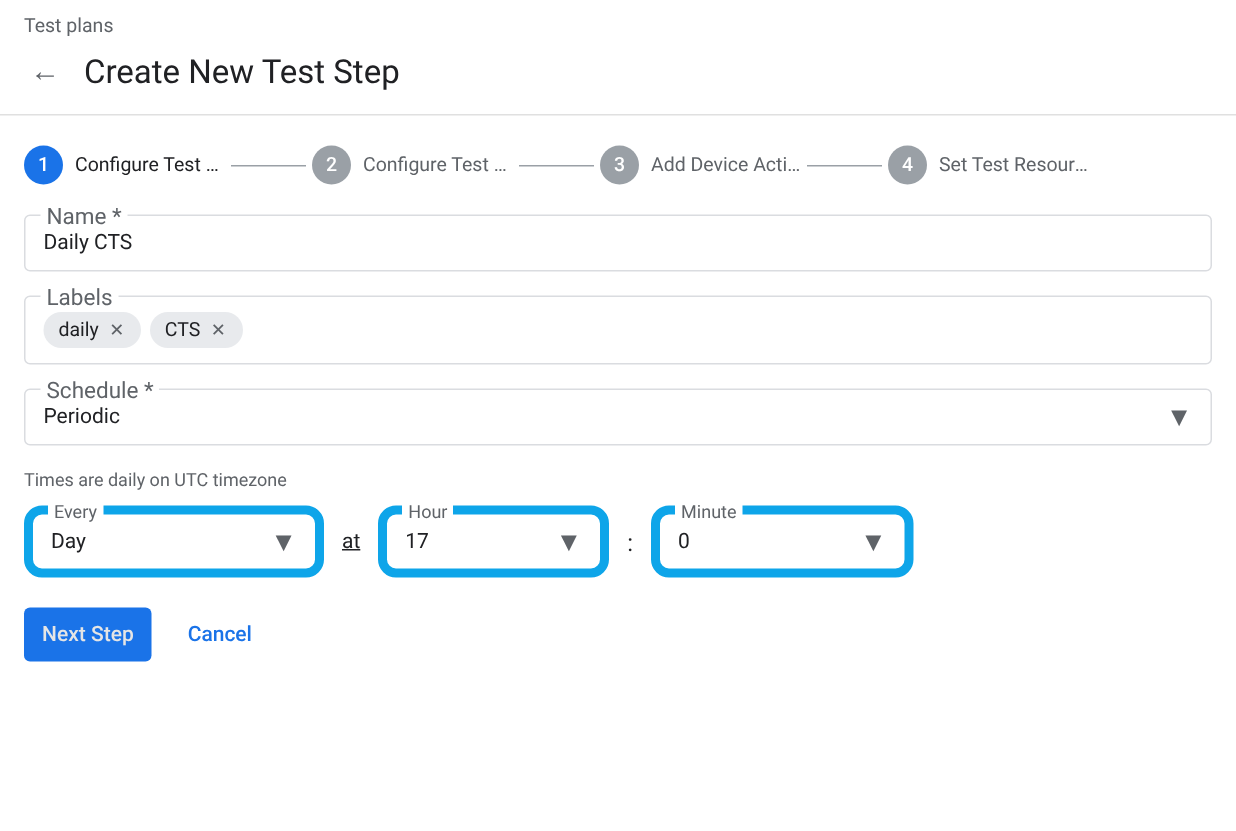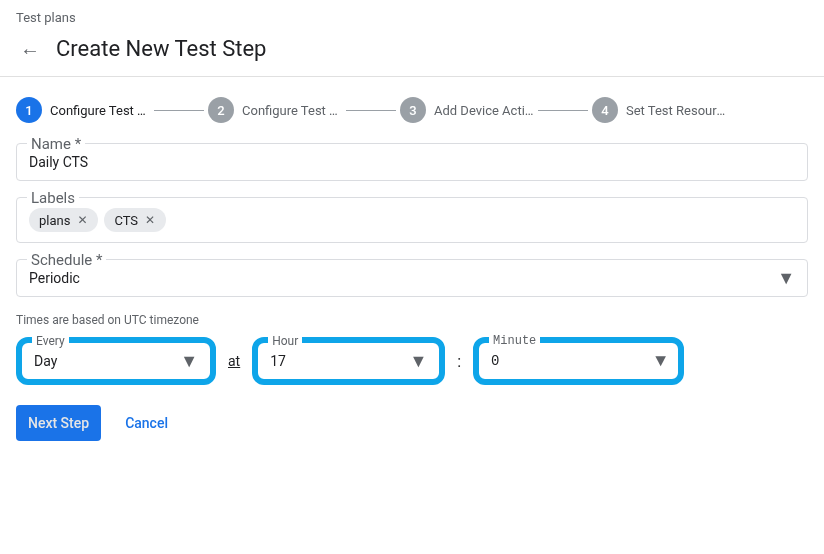--- a/index.html
+++ b/index.html
@@ -193,22 +193,22 @@
     .small-field .field-label {
       position: absolute;
       top: -9px;
       left: 10px;
       background: #fff;
       padding: 0 4px;
       font-size: 12px;
       color: #5f6368;
     }
     .every-field { width: 200px; }
-    .hour-field { width: 193px; }
-    .minute-field { width: 211px; font-family: Liberation Mono, monospace; }
+    .hour-field { width: 154px; }
+    .minute-field { width: 175px; }
     .at-label {
       font-size: 14px;
       color: #202124;
       flex-shrink: 0;
       text-decoration: underline;
     }
     .colon-label {
       font-size: 16px;
       color: #202124;
       flex-shrink: 0;
@@ -296,39 +296,39 @@
 
   <div class="form-field">
     <span class="field-label">Name *</span>
     <input type="text" class="text-input" value="Daily CTS" style="">
   </div>
 
   <div class="form-field">
     <span class="field-label">Labels</span>
     <div class="labels-container">
       <div class="label-chip">
-        <span>plans</span>
+        <span>daily</span>
         <button class="chip-remove">✕</button>
       </div>
       <div class="label-chip">
         <span>CTS</span>
         <button class="chip-remove">✕</button>
       </div>
     </div>
   </div>
 
   <div class="form-field">
     <span class="field-label">Schedule *</span>
     <div class="select-wrapper">
       <select class="select-input"><option>Periodic</option></select>
       <span class="dropdown-arrow">▼</span>
     </div>
   </div>
 
-  <div class="utc-note">Times are based on UTC timezone</div>
+  <div class="utc-note">Times are daily on UTC timezone</div>
 
   <div class="periodic-row">
 
     <div class="small-field every-field">
       <span class="field-label">Every</span>
       <div class="select-wrapper">
         <select class="select-input"><option selected="">Day</option><option>Hour</option><option>Week</option></select>
         <span class="dropdown-arrow">▼</span>
       </div>
     </div>

